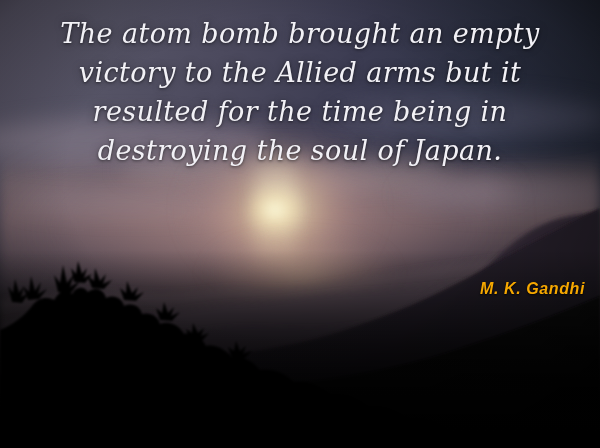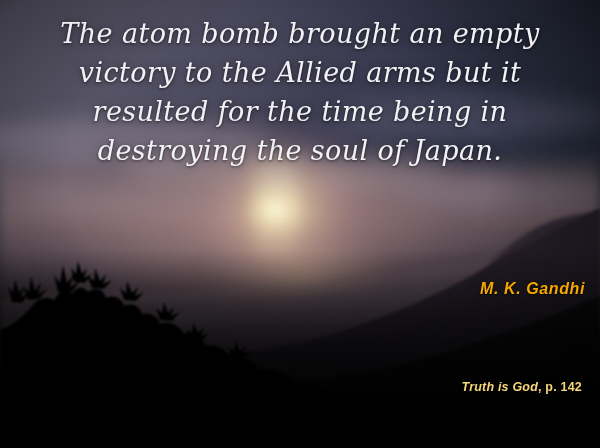--- a/index.html
+++ b/index.html
@@ -288,17 +288,14 @@
 
   <div class="layer" id="vignette"></div>
 
   <div id="quote">The atom bomb brought an empty
 victory to the Allied arms but it
 resulted for the time being in
 destroying the soul of Japan.</div>
 
   <div id="author">M. K. Gandhi</div>
 
-  <div id="source">
-    <span class="title">Truth is God</span><span class="page">, p. 142</span>
-  </div>
 
 </div>
 
 </body></html>

